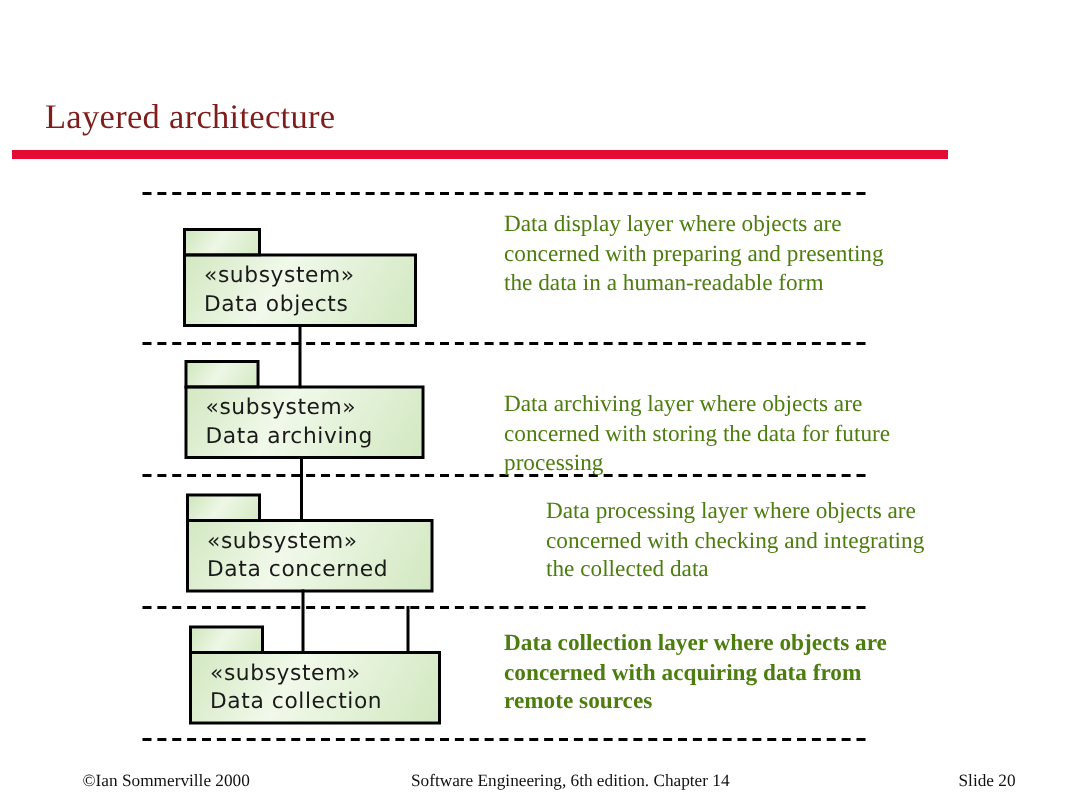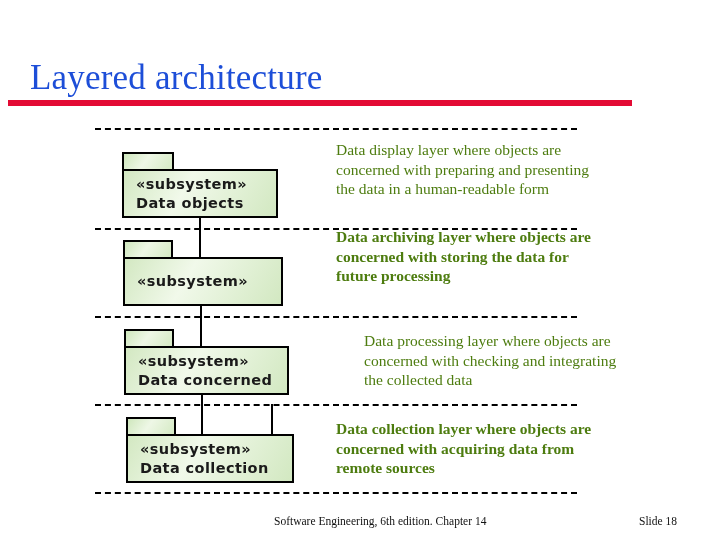--- a/index.html
+++ b/index.html
@@ -14,23 +14,23 @@
     overflow: hidden;
     font-family: "Liberation Serif", serif;
   }
 
   
   .slide-title {
     position: absolute;
     left: 30px;
     top: 58px;
     font-family: "Liberation Serif", serif;
-    font-size: 35px;
+    font-size: 23px;
     line-height: 40px;
-    color: #1d4ed8;
+    color: #7f1d1d;
     letter-spacing: 0.2px;
     white-space: nowrap;
   }
   .title-rule {
     position: absolute;
     left: 8px;
     top: 100px;
     width: 624px;
     height: 6px;
     background: #e30b34;
@@ -69,21 +69,20 @@
     position: absolute;
     left: 0;
     top: 17px;
     border: 2px solid #000000;
     box-sizing: border-box;
     background: linear-gradient(120deg, #d3e8c2 0%, #f1f9ea 40%, #d2e8c1 100%);
     display: flex;
     flex-direction: column;
     justify-content: center;
     padding-left: 12px;
-    font-weight: bold;
   }
   .pkg-line {
     font-family: "DejaVu Sans", "Liberation Sans", sans-serif;
     font-size: 14.5px;
     line-height: 19px;
     color: #1a1a1a;
     letter-spacing: 0.4px;
     white-space: nowrap;
   }
 
@@ -148,23 +147,24 @@
       <div class="pkg-line">«subsystem»</div>
       <div class="pkg-line">Data objects</div>
     </div>
   </div>
   <div class="layer-desc" style="top:140px;">Data display layer where objects are concerned with preparing and presenting the data in a human-readable form</div>
 
   <div class="pkg" style="left:123px; top:240px; width:160px; height:66px;">
     <div class="pkg-tab" style="width:50px;"></div>
     <div class="pkg-body" style="width:160px; height:49px;">
       <div class="pkg-line">«subsystem»</div>
+      <div class="pkg-line">Data archiving</div>
     </div>
   </div>
-  <div class="layer-desc" style="top:227px;font-weight:bold;">Data archiving  layer where objects are concerned with storing the data  for future processing</div>
+  <div class="layer-desc" style="top:260px;">Data archiving  layer where objects are concerned with storing the data  for future processing</div>
 
   <div class="pkg" style="left:124px; top:329px; width:165px; height:66px;">
     <div class="pkg-tab" style="width:50px;"></div>
     <div class="pkg-body" style="width:165px; height:49px;">
       <div class="pkg-line">«subsystem»</div>
       <div class="pkg-line">Data concerned</div>
     </div>
   </div>
   <div class="layer-desc" style="top:331px;margin-left:28px;">Data processing layer where objects are concerned with checking and integrating the collected data</div>
 
@@ -173,15 +173,16 @@
     <div class="pkg-body" style="width:168px; height:49px;">
       <div class="pkg-line">«subsystem»</div>
       <div class="pkg-line">Data collection</div>
     </div>
   </div>
   <div class="layer-desc" style="top:419px;font-weight:bold;">Data collection layer where objects are concerned with acquiring data from remote sources</div>
 
 </div>
 
 <div class="footer">
+  <span class="footer-left">©Ian Sommerville 2000</span>
   <span class="footer-mid">Software Engineering, 6th edition. Chapter 14</span>
-  <span class="footer-right">Slide 18</span>
+  <span class="footer-right">Slide 20</span>
 </div>
 
 </body></html>

